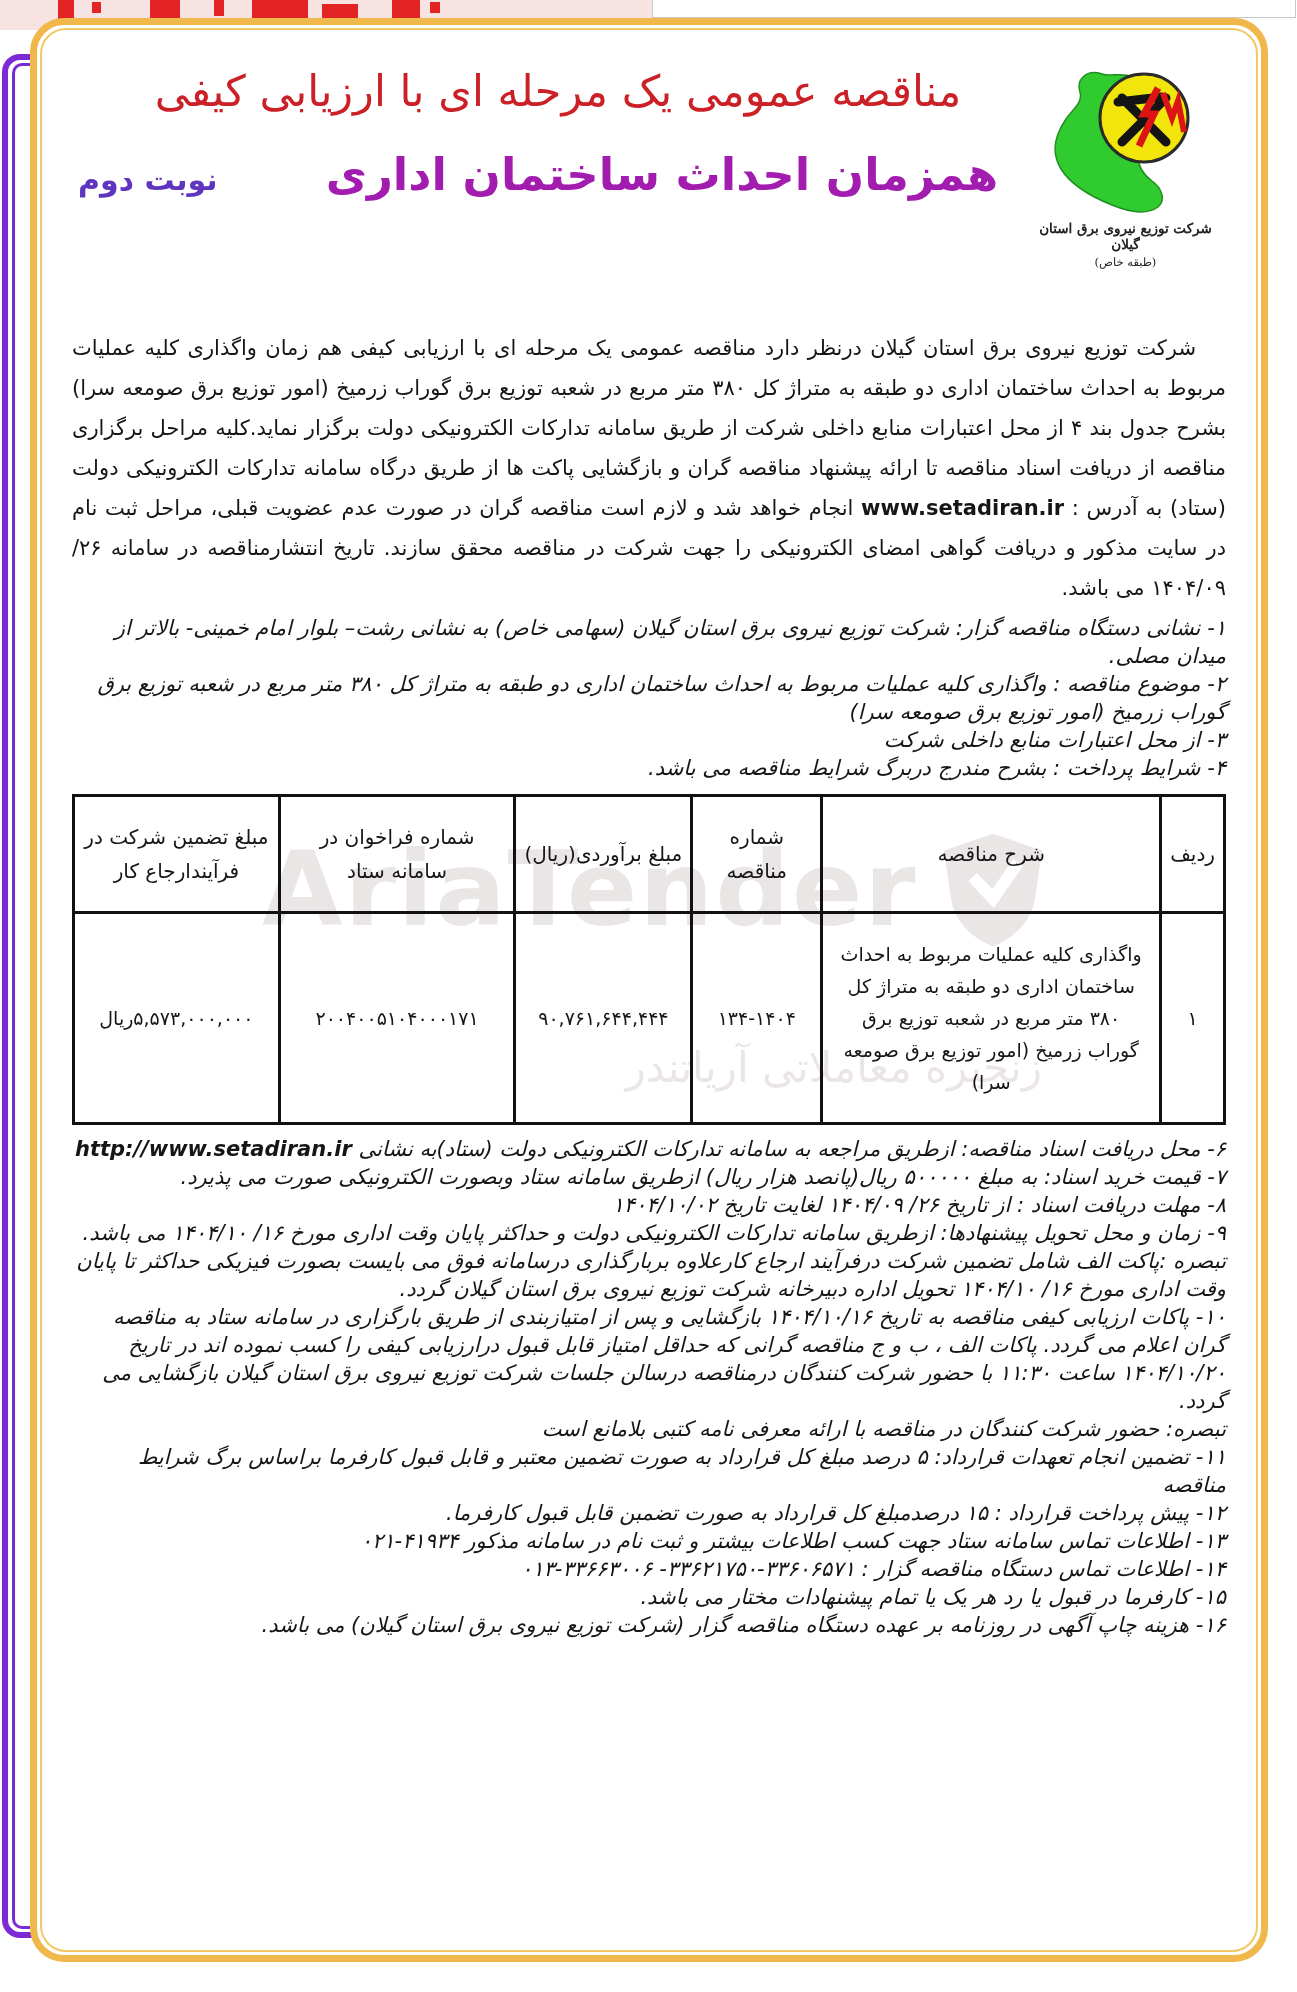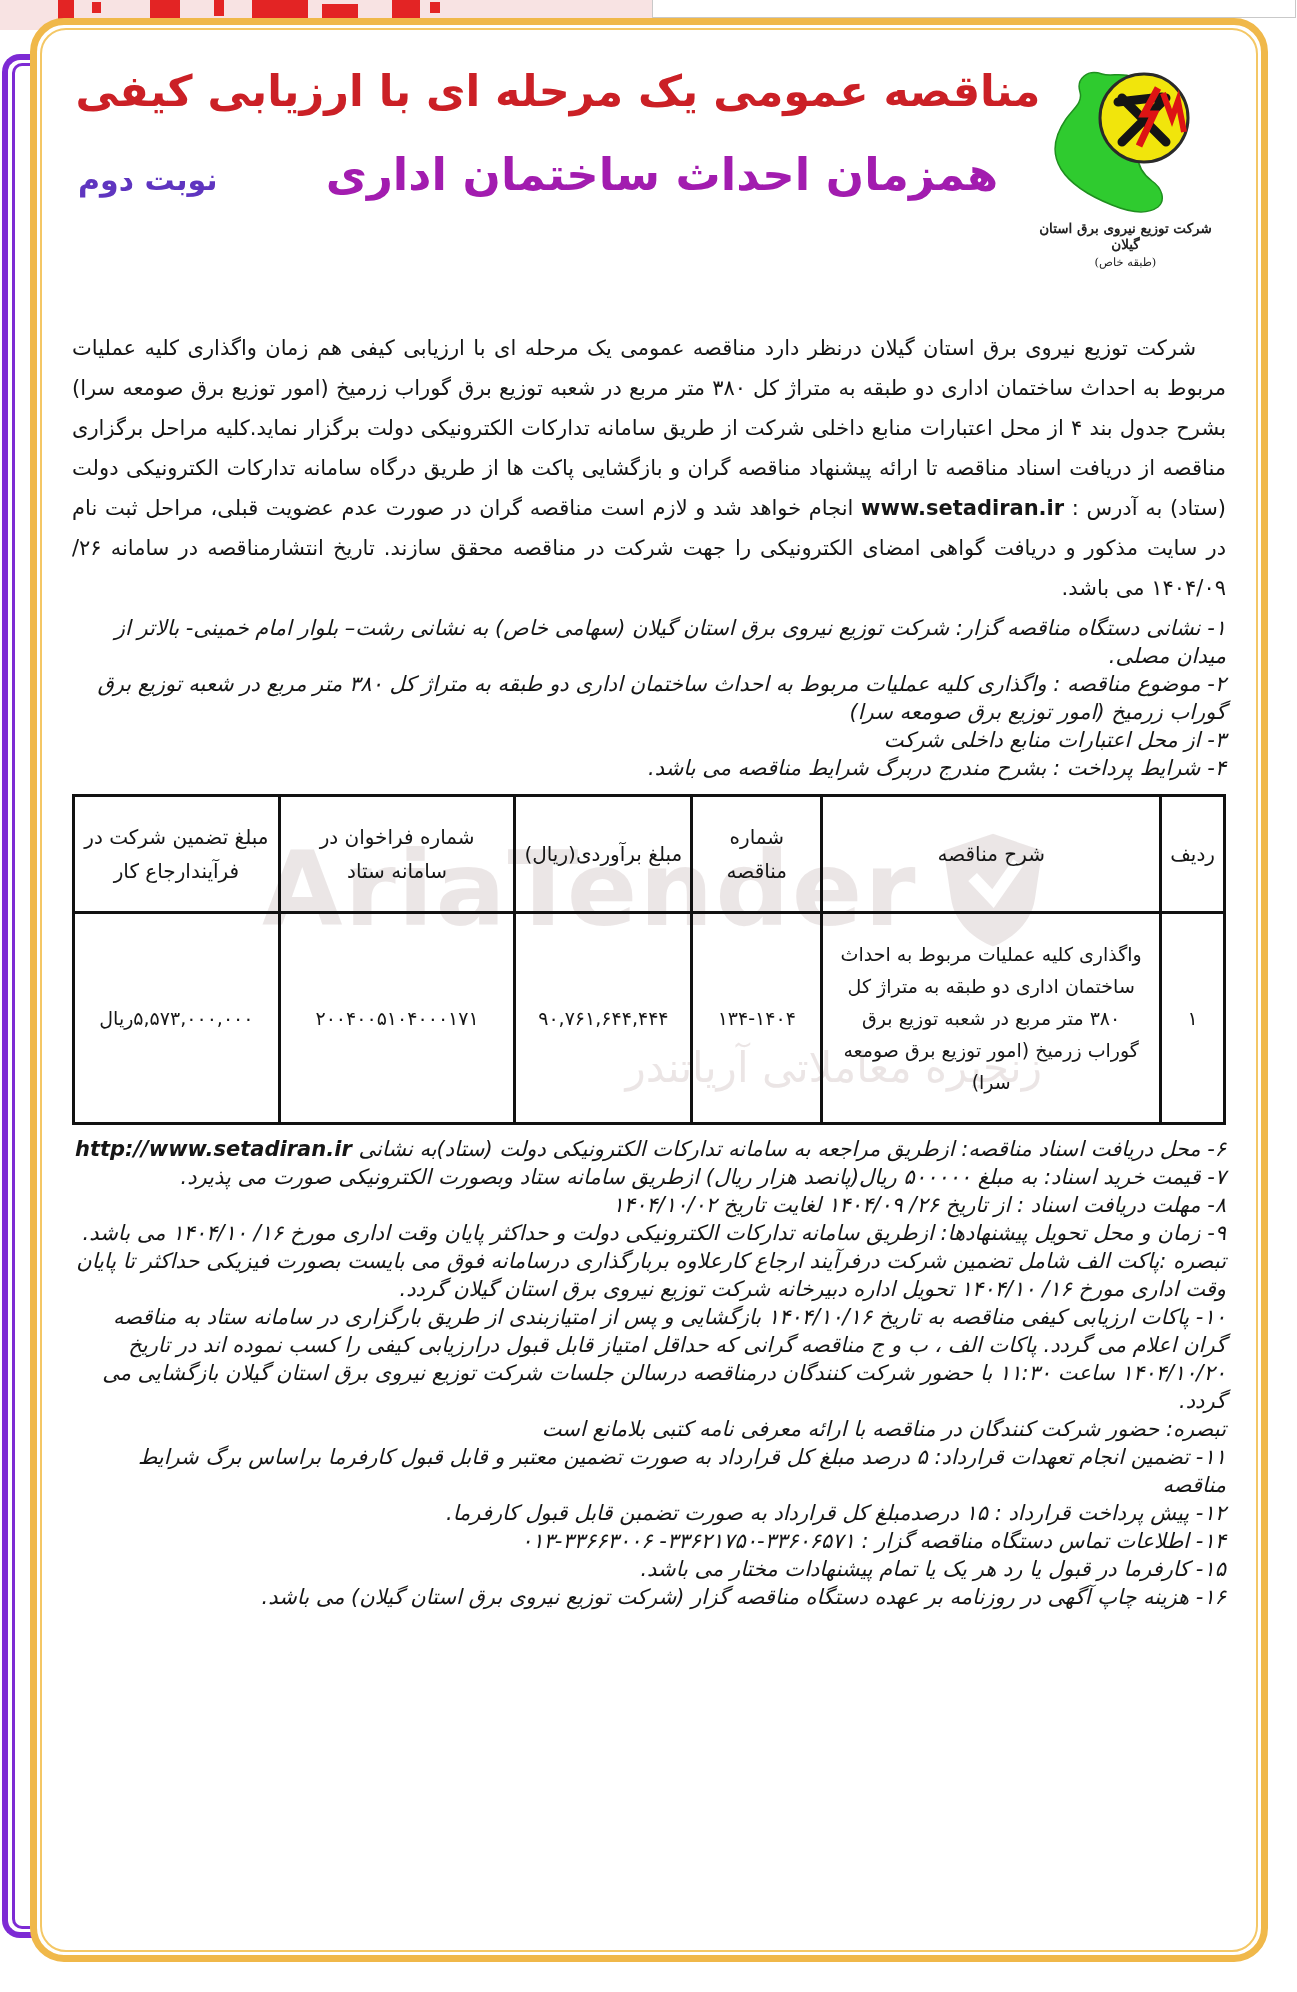--- a/index.html
+++ b/index.html
@@ -27,21 +27,21 @@
   
   .frame{position:absolute;left:30px;top:18px;width:1238px;height:1944px;
     border:7px solid #f0b84a;border-radius:34px;background:#fff;box-sizing:border-box;}
   .frame-inner{position:absolute;inset:3px;border:2px solid #f4c765;border-radius:26px;
     padding:16px 28px 10px 28px;box-sizing:border-box;overflow:hidden;}
   .content{position:relative;width:100%;height:100%;direction:rtl;}
 
   
   .header{position:relative;height:252px;}
   .title1{margin:20px 170px 0 0;width:1000px;text-align:center;
-    font-size:43px;font-weight:bold;color:#cb2026;}
+    font-size:43px;font-weight:normal;color:#cb2026;}
   .title2{margin:32px 66px 0 0;width:1000px;text-align:center;
     font-size:45px;font-weight:bold;color:#a21caf;}
   .round-label{position:absolute;left:8px;top:96px;font-size:30px;font-weight:bold;color:#5f35c0;}
   .logo-wrap{position:absolute;right:0px;top:0px;width:205px;text-align:center;}
   .logo-name{font-size:13.5px;font-weight:bold;color:#222;margin-top:2px;font-family:"DejaVu Serif", serif;}
   .logo-type{font-size:11.5px;color:#222;margin-top:3px;font-family:"DejaVu Serif", serif;}
 
   
   .intro{margin:10px 2px 6px 2px;font-size:21px;line-height:40px;text-align:justify;text-indent:30px;}
   .ln{font-size:21px;line-height:28px;margin:0 2px;font-style:italic;}
@@ -155,20 +155,21 @@
 
         <div class="ln"><span>۶- محل دریافت اسناد مناقصه: ازطریق مراجعه به سامانه تدارکات الکترونیکی دولت (ستاد)به نشانی</span> <bdi dir="ltr" class="b">http://www.setadiran.ir</bdi></div>
         <div class="ln">۷- قیمت خرید اسناد: به مبلغ ۵۰۰۰۰۰ ریال(پانصد هزار ریال) ازطریق سامانه ستاد وبصورت الکترونیکی صورت می پذیرد.</div>
         <div class="ln">۸- مهلت دریافت اسناد : از تاریخ  ۲۶/ ۱۴۰۴/۰۹ لغایت تاریخ ۱۴۰۴/۱۰/۰۲</div>
         <div class="ln">۹-  زمان و محل تحویل پیشنهادها: ازطریق سامانه تدارکات الکترونیکی دولت و حداکثر پایان وقت اداری مورخ ۱۶/ ۱۴۰۴/۱۰ می باشد.</div>
         <div class="ln">تبصره :پاکت الف شامل تضمین شرکت درفرآیند ارجاع کارعلاوه بربارگذاری درسامانه فوق می بایست بصورت فیزیکی حداکثر تا پایان وقت اداری مورخ ۱۶/ ۱۴۰۴/۱۰ تحویل اداره دبیرخانه شرکت توزیع نیروی برق استان گیلان گردد.</div>
         <div class="ln">۱۰- پاکات ارزیابی کیفی مناقصه به تاریخ ۱۴۰۴/۱۰/۱۶ بازگشایی و پس از امتیازبندی از طریق بارگزاری در سامانه ستاد به مناقصه گران اعلام می گردد. پاکات الف ، ب و ج مناقصه گرانی که حداقل امتیاز قابل قبول درارزیابی کیفی را کسب نموده اند در تاریخ ۱۴۰۴/۱۰/۲۰ ساعت ۱۱:۳۰ با حضور شرکت کنندگان درمناقصه درسالن جلسات شرکت توزیع نیروی برق استان گیلان بازگشایی می گردد.</div>
         <div class="ln">تبصره: حضور شرکت کنندگان در مناقصه با ارائه معرفی نامه کتبی بلامانع است</div>
         <div class="ln">۱۱- تضمین انجام تعهدات قرارداد:  ۵ درصد مبلغ کل قرارداد به صورت تضمین معتبر و قابل قبول کارفرما براساس برگ شرایط مناقصه</div>
         <div class="ln">۱۲- پیش پرداخت قرارداد : ۱۵ درصدمبلغ کل قرارداد به صورت تضمبن قابل قبول کارفرما.</div>
+        <div class="ln">۱۳- اطلاعات تماس سامانه ستاد جهت کسب اطلاعات بیشتر و ثبت نام در سامانه مذکور ۴۱۹۳۴-۰۲۱</div>
         <div class="ln">۱۴- اطلاعات تماس دستگاه مناقصه گزار : ۳۳۶۰۶۵۷۱-۳۳۶۲۱۷۵۰- ۳۳۶۶۳۰۰۶-۰۱۳</div>
         <div class="ln">۱۵- کارفرما در قبول یا رد هر یک یا تمام پیشنهادات مختار می باشد.</div>
         <div class="ln">۱۶- هزینه چاپ آگهی در روزنامه بر عهده دستگاه مناقصه گزار (شرکت توزیع نیروی برق استان گیلان) می باشد.</div>
 
       </div>
     </div>
   </div>
 </div>
 
 </body></html>

